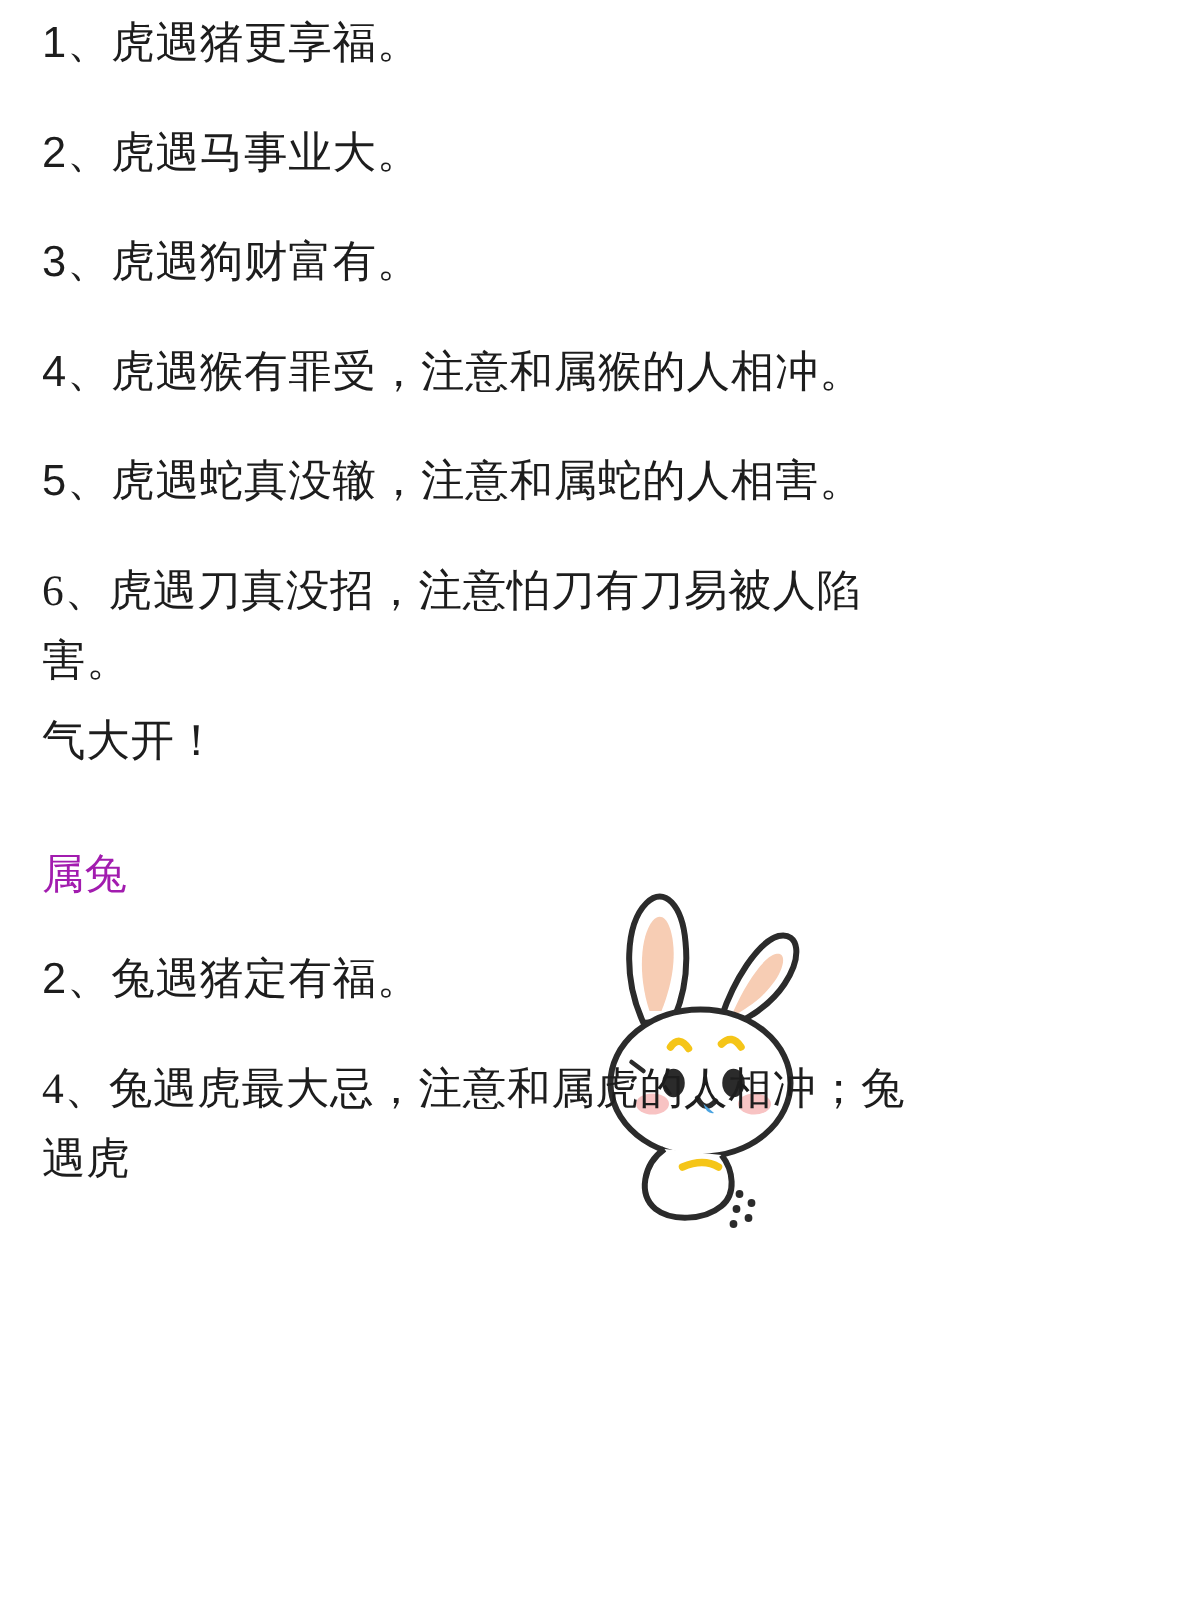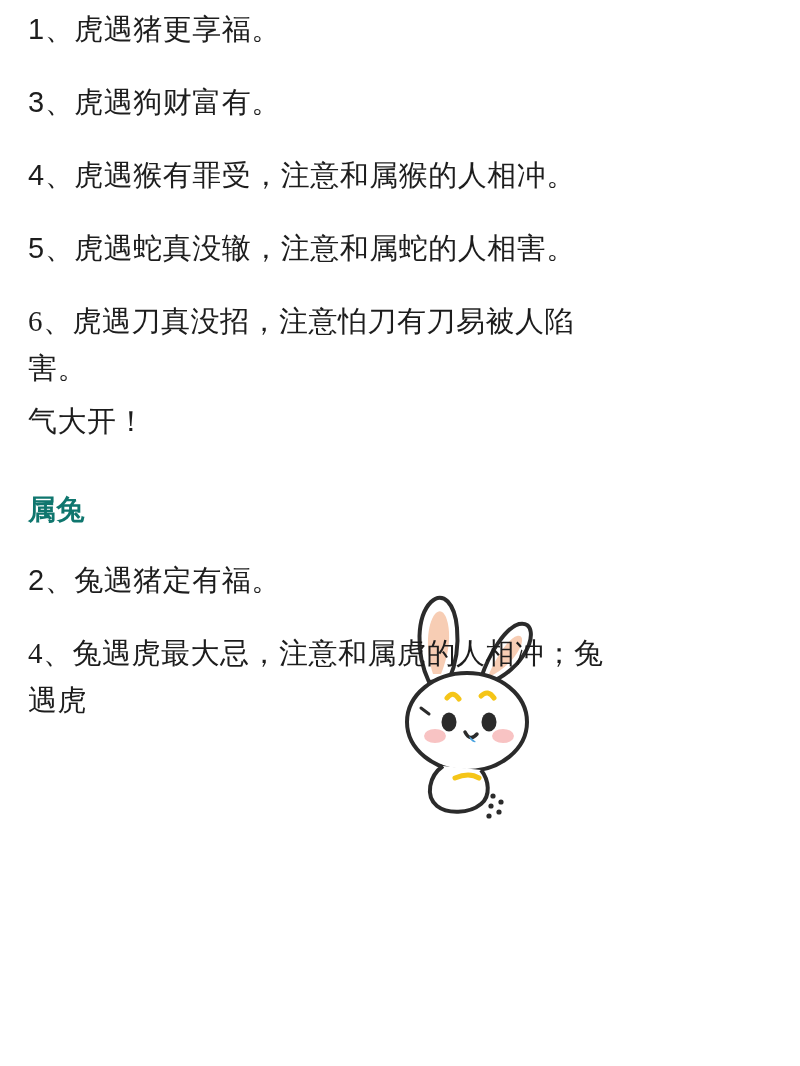--- a/index.html
+++ b/index.html
@@ -39,23 +39,23 @@
   }
   .line.tight {
     margin-bottom: 6px;
     font-family: Liberation Serif, serif;
   }
   .line.wrap {
   }
   .section-head {
     font-size: 28px;
     line-height: 1.5;
-    font-weight: 700;
+    font-weight: 400;
     margin: 44px 0 26px 0;
-    color: #0f766e;
+    color: #a21caf;
     letter-spacing: 0.5px;
   }
   .illustration {
     position: absolute;
     right: 86px;
     top: 590px;
     width: 165px;
     height: 240px;
     z-index: 1;
     pointer-events: none;
@@ -108,20 +108,21 @@
       <circle cx="106" cy="216" r="2.6" fill="#2b2b2b"></circle>
       <circle cx="114" cy="222" r="2.6" fill="#2b2b2b"></circle>
       <circle cx="104" cy="226" r="2.6" fill="#2b2b2b"></circle>
     </svg>
   </div>
 
   <div class="content">
 
     <section>
       <p class="line">1、虎遇猪更享福。</p>
+      <p class="line">2、虎遇马事业大。</p>
       <p class="line">3、虎遇狗财富有。</p>
       <p class="line">4、虎遇猴有罪受，注意和属猴的人相冲。</p>
       <p class="line">5、虎遇蛇真没辙，注意和属蛇的人相害。</p>
       <p class="line tight">6、虎遇刀真没招，注意怕刀有刀易被人陷害。</p>
       <p class="line wrap">气大开！</p>
     </section>
 
     <section>
       <h2 class="section-head">属兔</h2>
       <p class="line">2、兔遇猪定有福。</p>

